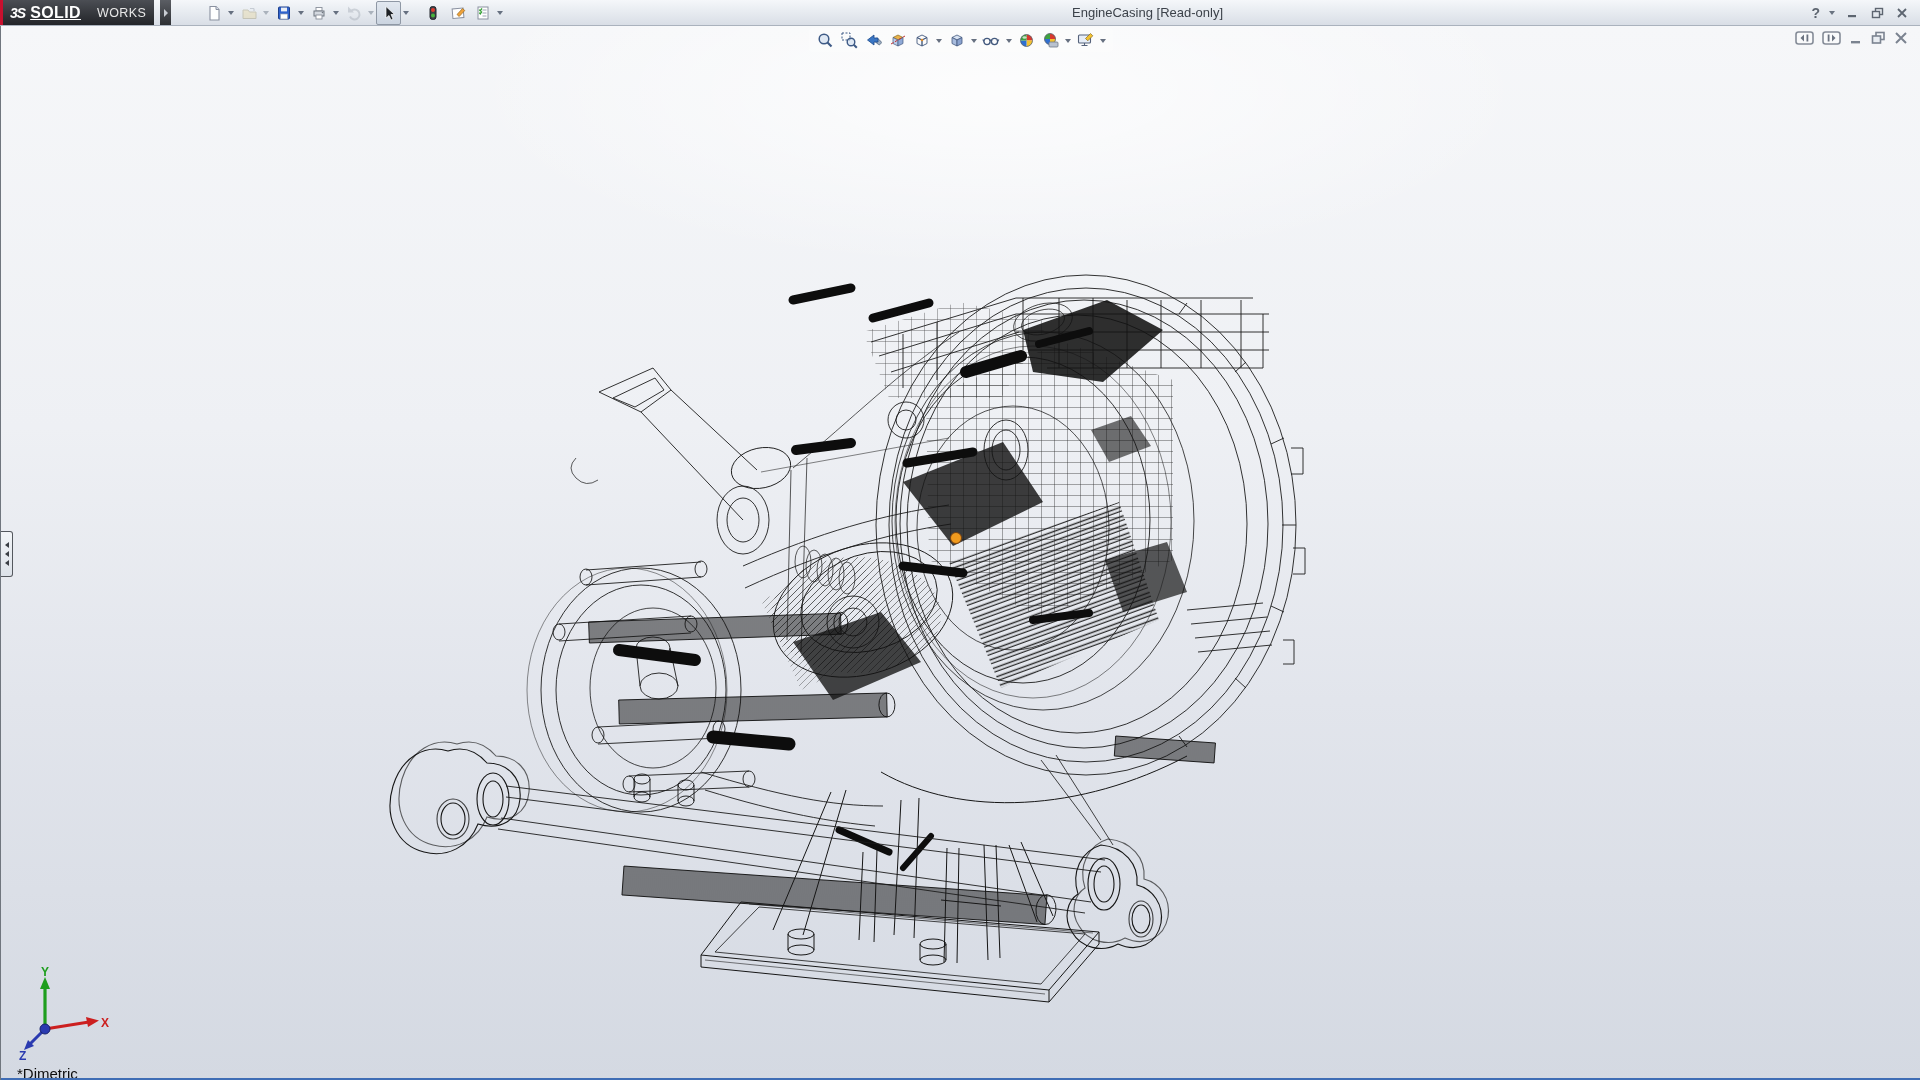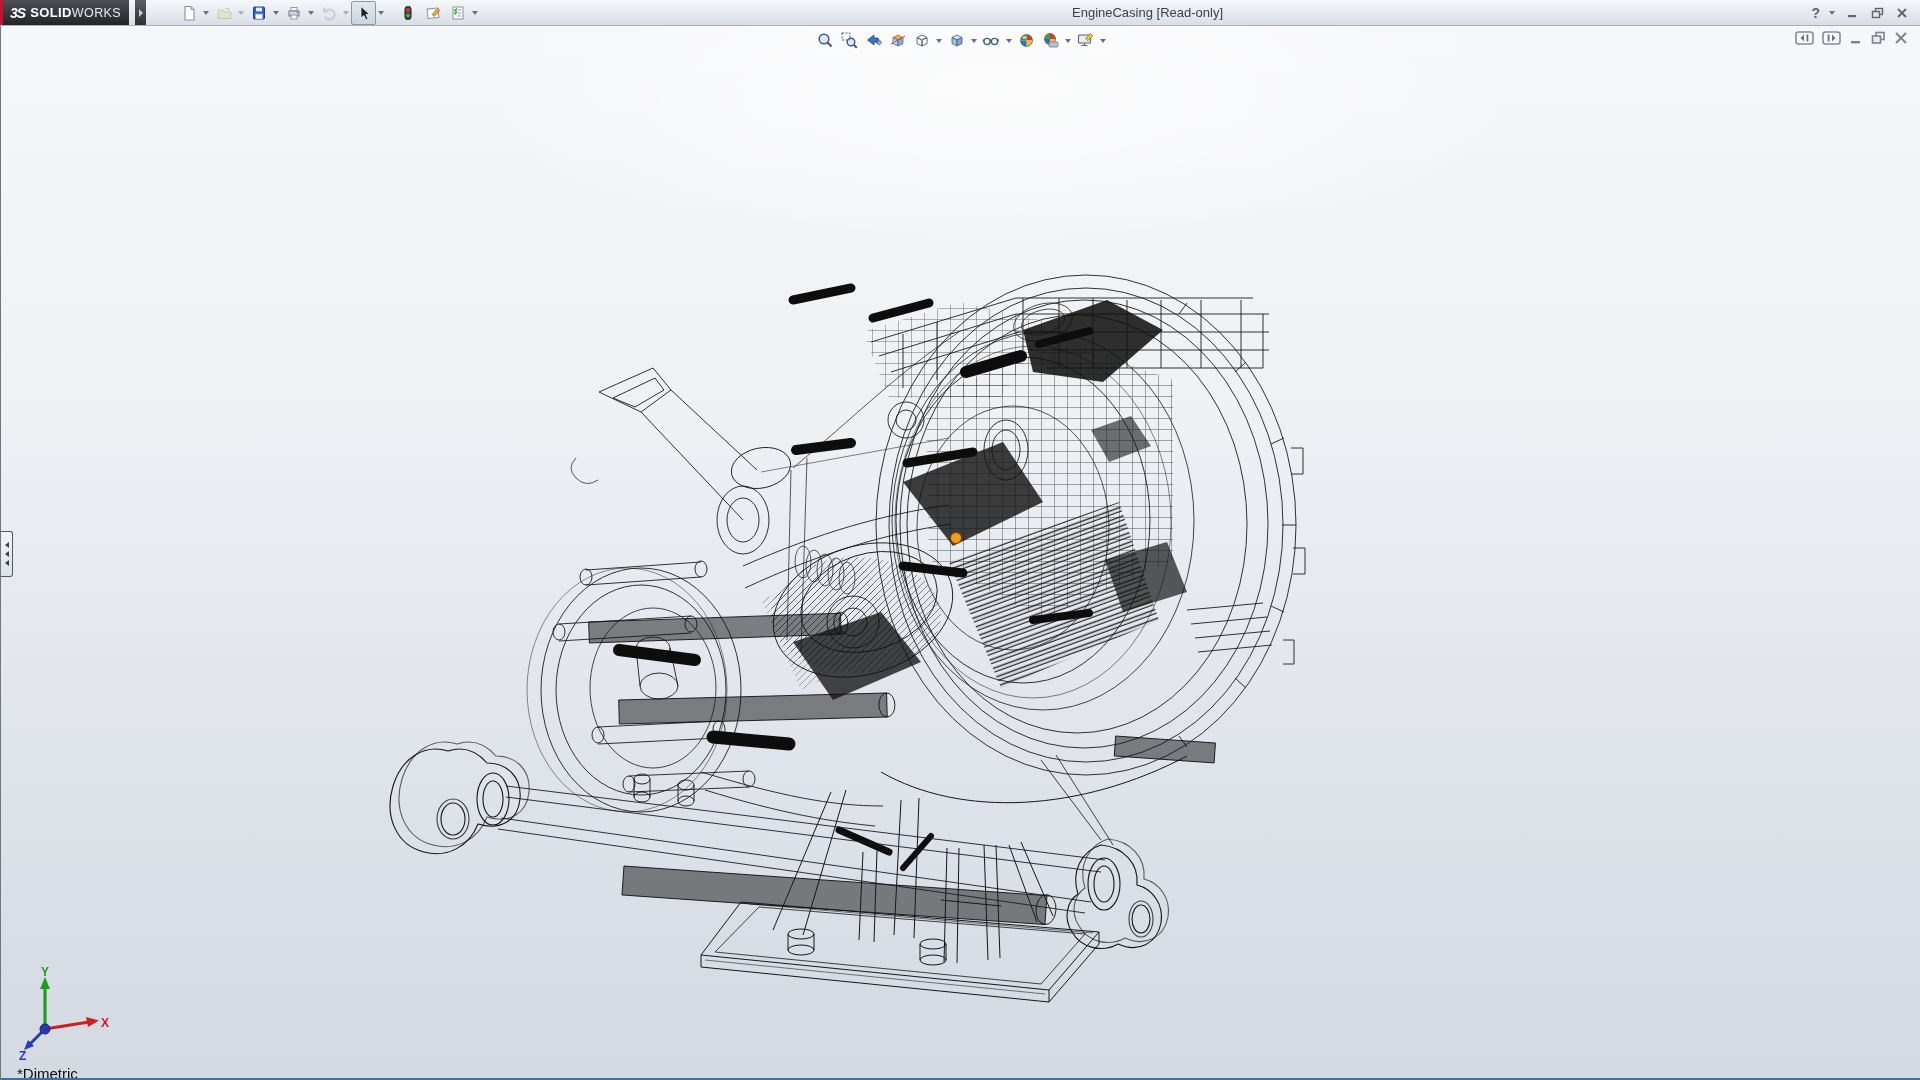--- a/index.html
+++ b/index.html
@@ -6,22 +6,22 @@
   body{width:1920px;height:1080px;overflow:hidden;font-family:"Liberation Sans",sans-serif;background:#e6e9ee;}
   .app{position:relative;width:1920px;height:868px;background:#dfe3ea;}
 
   
   .titlebar{position:absolute;left:0;top:0;width:1920px;height:25px;
     background:linear-gradient(180deg,#f5f7fa 0%,#e8ecf1 45%,#d9dee6 100%);
     border-bottom:1px solid #aab2bd;display:flex;align-items:center;z-index:50;}
   .logo{height:25px;display:flex;align-items:center;background:linear-gradient(180deg,#4b4e54,#232529);padding-right:8px;}
   .logo-red{width:3px;height:25px;background:#c8102e;margin-right:7px;}
   .brand-mark{color:#fff;font-style:italic;font-weight:bold;font-size:14px;margin-right:5px;letter-spacing:-1px;}
-  .brand-bold{color:#fff;font-weight:bold;font-size:13px;letter-spacing:.4px;}
-  .brand-light{color:#e8e8e8;font-weight:300;font-size:12.5px;letter-spacing:.4px;}
+  .brand-bold{color:#fff;font-weight:bold;font-size:16px;letter-spacing:.4px;text-decoration:underline;}
+  .brand-light{color:#e8e8e8;font-weight:300;font-size:12.5px;letter-spacing:.4px;padding-left:16px;}
   .logo-expand{width:11px;height:25px;background:linear-gradient(180deg,#5b5e64,#2e3034);display:flex;align-items:center;justify-content:center;margin-left:6px;}
   .logo-expand::after{content:"";border-left:4px solid #c9cdd3;border-top:4px solid transparent;border-bottom:4px solid transparent;}
 
   .std-toolbar{display:flex;align-items:center;height:25px;margin-left:30px;}
   .tbtn{width:23px;height:22px;display:flex;align-items:center;justify-content:center;border:1px solid transparent;border-radius:2px;}
   .tbtn.pressed{border:1px solid #8f98a5;background:linear-gradient(180deg,#e2e8f0,#cbd4e0);}
   .tbtn.disabled svg{opacity:.45;}
   .dd{width:10px;height:22px;display:flex;align-items:center;justify-content:center;}
   .dd::after{content:"";border:3px solid transparent;border-top:4px solid #667080;margin-top:4px;}
   .dd.disabled::after{border-top-color:#aab2bc;}

